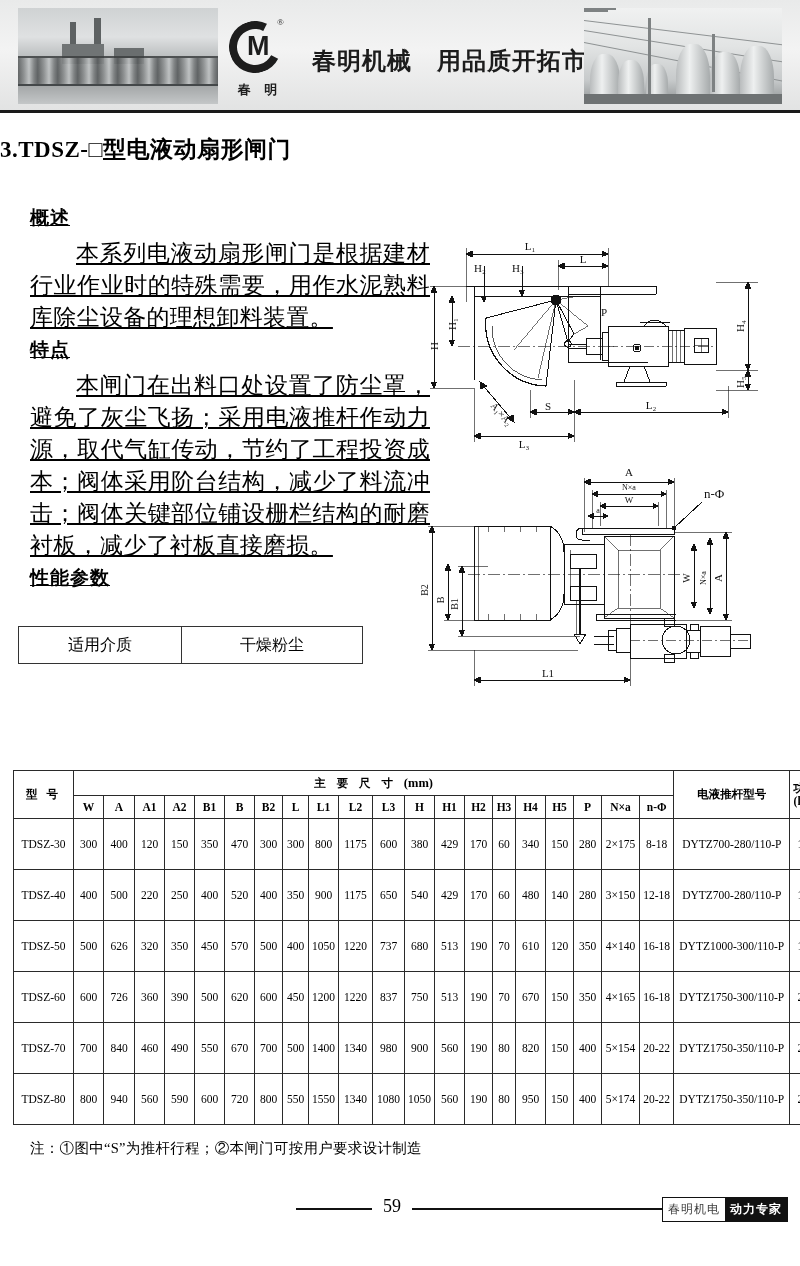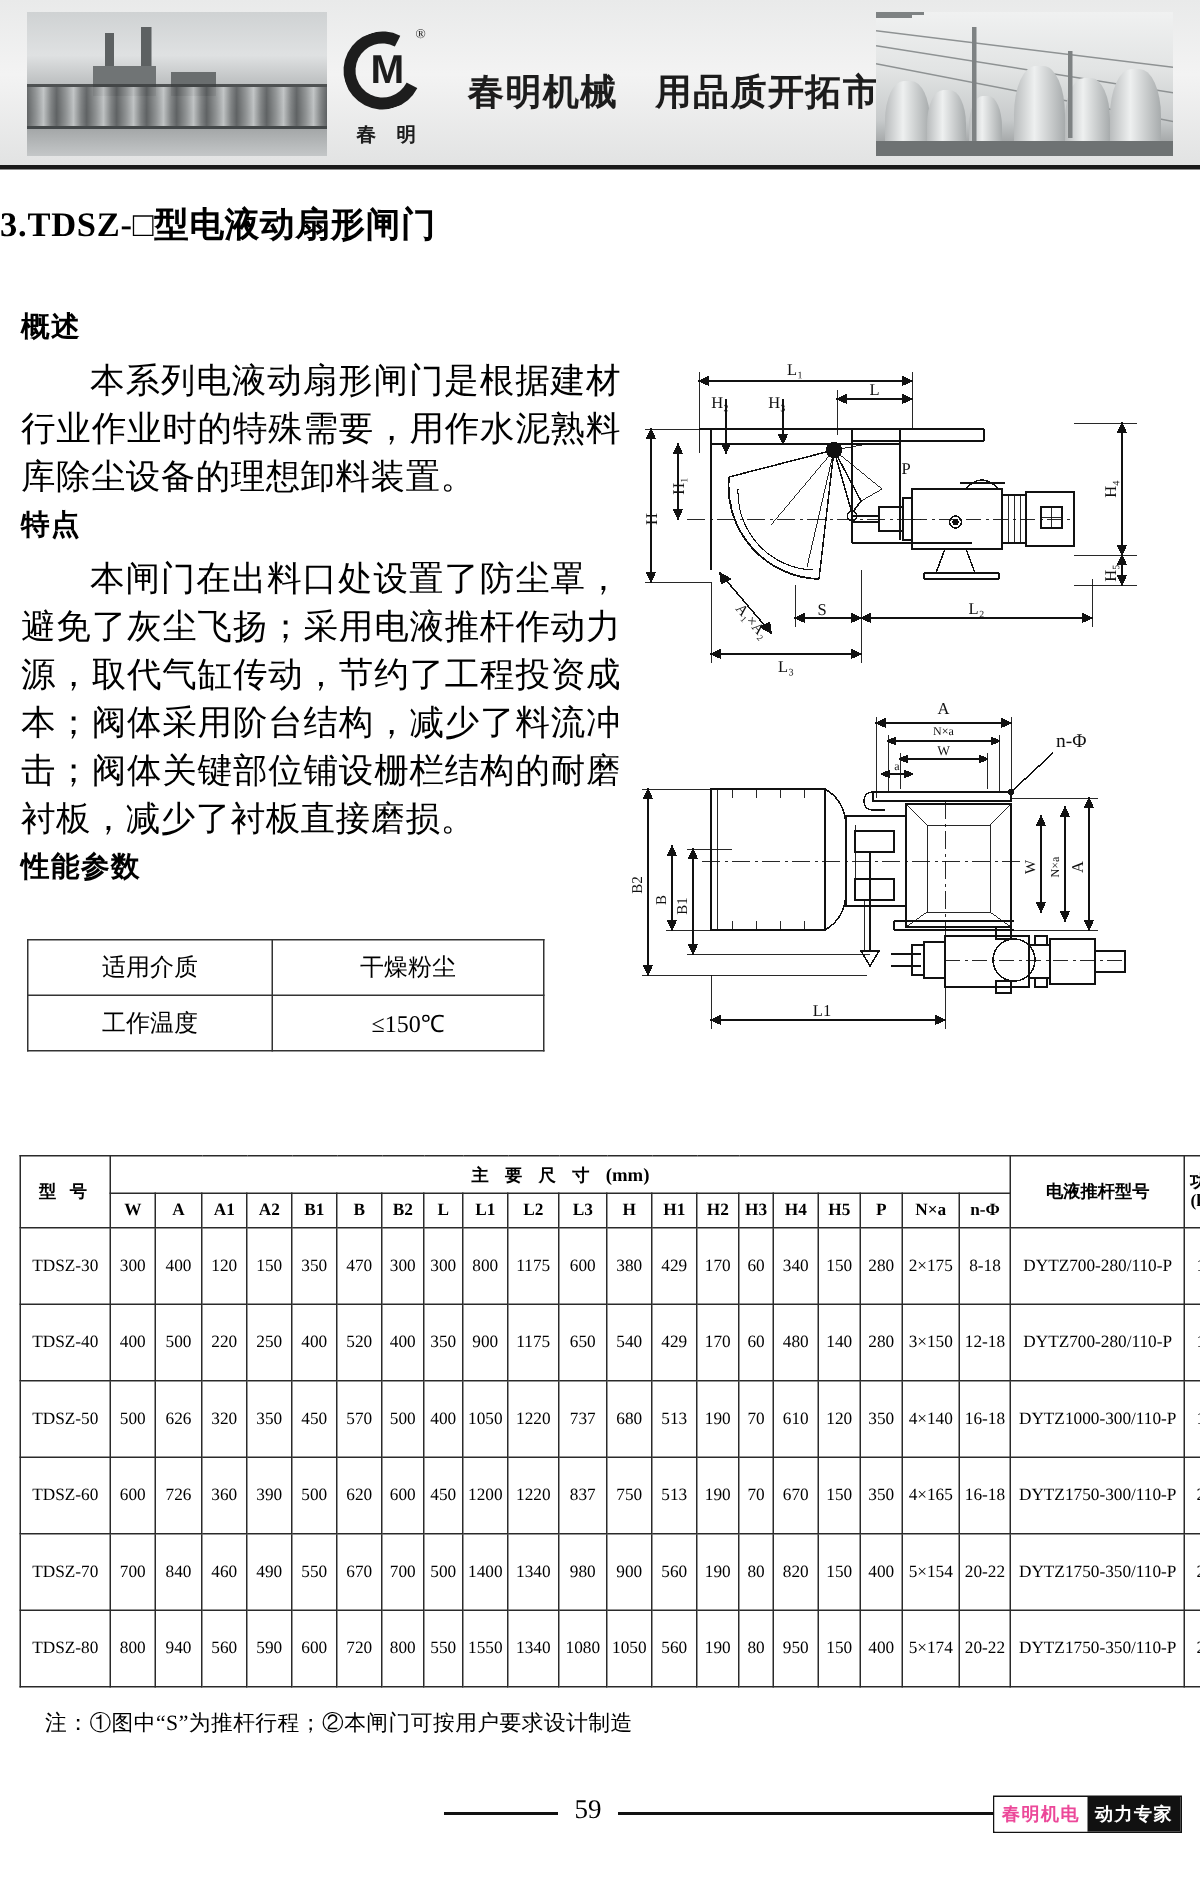--- a/index.html
+++ b/index.html
@@ -109,21 +109,21 @@
     white-space:nowrap;
   }
 
   
   .page-title{
     position:absolute;left:0;top:134px;width:800px;
     text-align:left;font-size:23px;font-weight:bold;letter-spacing:.5px;
   }
 
   
-  .textcol{position:absolute;left:14px;top:205px;width:400px;}
+  .textcol{position:absolute;left:30px;top:205px;width:400px;text-decoration:underline;}
   .sec-head{font-size:19px;font-weight:bold;margin:0 0 7px 0;letter-spacing:1px;}
   .sec-head.second{margin-top:3px;}
   .para{
     font-size:23px;line-height:32px;text-indent:2em;margin:0;
     text-align:justify;letter-spacing:.3px;
   }
 
   
   .perf-wrap{position:absolute;left:18px;top:626px;width:350px;}
   table.perf{border-collapse:collapse;width:345px;}
@@ -175,22 +175,22 @@
     font-size:18px;
   }
   .rule-right{
     position:absolute;left:412px;top:12px;width:250px;height:2px;background:#111;
   }
   .badge{
     position:absolute;left:662px;top:1px;height:23px;display:flex;
     border:1px solid #111;
   }
   .badge-a{
-    background:#fff;color:#ec4899;font-family:"Liberation Sans",sans-serif;
-    font-weight:bold;font-size:12px;padding:0 5px;
+    background:#fff;color:#404040;font-family:"Liberation Sans",sans-serif;
+    font-weight:normal;font-size:12px;padding:0 5px;
     display:flex;align-items:center;letter-spacing:1px;
   }
   .badge-b{
     background:#111;color:#fff;font-family:"Liberation Sans",sans-serif;
     font-weight:bold;font-size:12px;padding:0 5px;
     display:flex;align-items:center;letter-spacing:1px;
   }
 </style>
 </head>
 <body>
@@ -244,24 +244,20 @@
   <p class="para">本闸门在出料口处设置了防尘罩，避免了灰尘飞扬；采用电液推杆作动力源，取代气缸传动，节约了工程投资成本；阀体采用阶台结构，减少了料流冲击；阀体关键部位铺设栅栏结构的耐磨衬板，减少了衬板直接磨损。</p>
   <h2 class="sec-head second">性能参数</h2>
 </div>
 
 <div class="perf-wrap">
   <table class="perf">
     <tbody id="perf-body">
         <tr>
           <td class="lbl">适用介质</td>
           <td>干燥粉尘</td>
-        </tr>
-        <tr>
-          <td class="lbl">工作温度</td>
-          <td>≤150℃</td>
         </tr>
       </tbody>
   </table>
 </div>
 
 <div class="drawings">
 
   <svg class="dwg dwg1" width="372" height="228" viewBox="0 0 372 228">
     <g fill="none" stroke="#111" stroke-width="1" shape-rendering="crispEdges">
 

